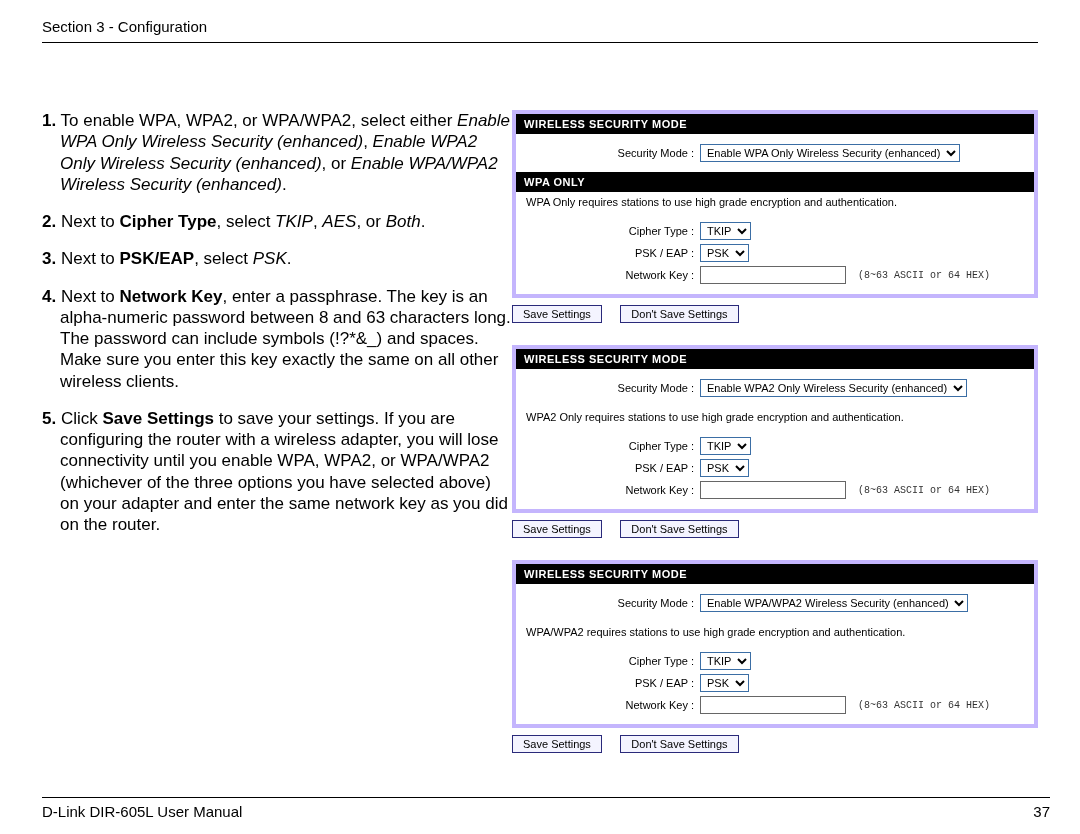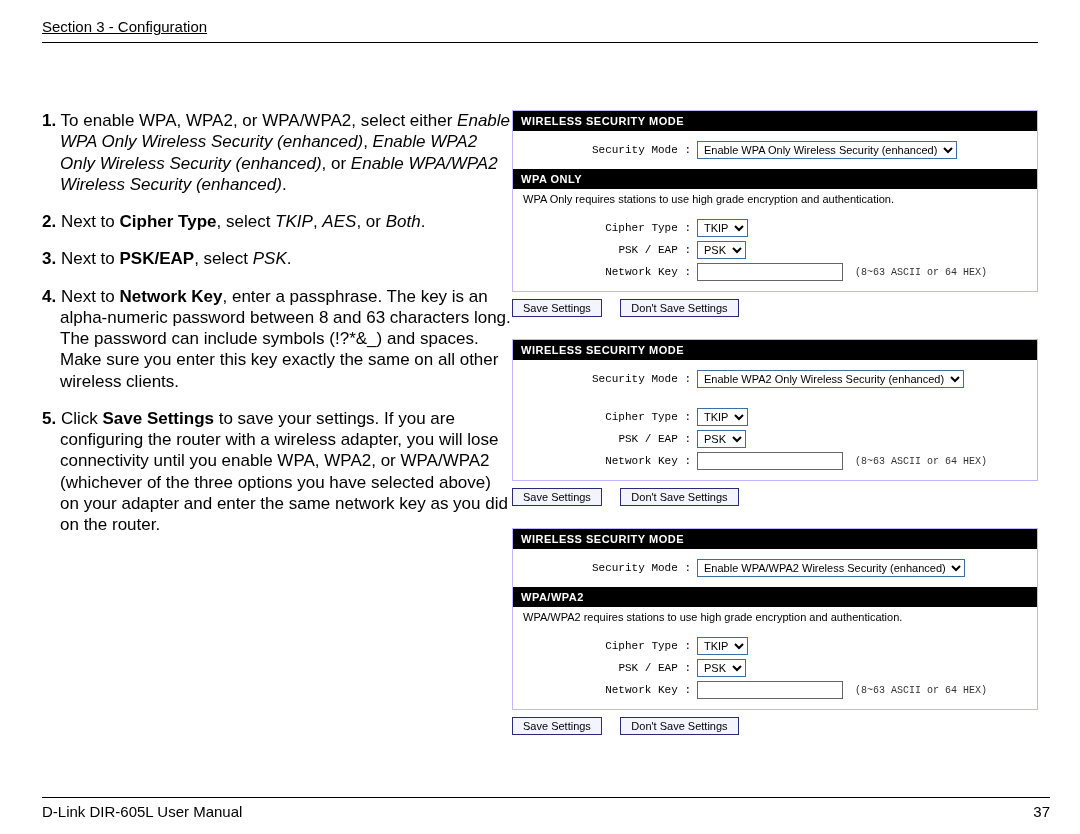--- a/index.html
+++ b/index.html
@@ -9,21 +9,20 @@
     color:#000;
     position:relative;
     box-sizing:border-box;
   }
   .header{
     position:absolute;
     left:42px;right:42px;top:18px;
     font-size:15px;
     border-bottom:1px solid #000;
     padding-bottom:7px;
-    text-decoration:underline;
   }
   .footer{
     position:absolute;
     left:42px;right:30px;bottom:14px;
     font-size:15px;
     border-top:1px solid #000;
     padding-top:5px;
   }
   .footer .page{float:right;}
   .content{
@@ -32,27 +31,27 @@
     display:flex;
   }
   .left{ width:470px; font-size:17px; line-height:1.25;}
   .right{ flex:1; }
   ol.steps{list-style:none;margin:0;padding:0;}
   ol.steps>li{margin-bottom:16px; padding-left:18px;text-indent:-18px;}
   .italic{font-style:italic;}
   .bold{font-weight:700;}
 
   
-  .panel{border:1px solid #c4b5fd;background:#fff;font-family:Verdana,Arial,sans-serif;font-size:11px;color:#000;}
+  .panel{border:4px solid #c4b5fd;background:#fff;font-family:Verdana,Arial,sans-serif;font-size:11px;color:#000;}
   .panel-group{margin-bottom:22px;}
   .bar{background:#000;color:#fff;font-size:11px;font-weight:700;letter-spacing:0.5px;padding:4px 8px;}
   .row{padding:6px 8px;}
   .desc{padding:4px 10px;font-size:11px;}
   .field{display:flex;align-items:center;margin:4px 0;}
-  .field label{width:170px;text-align:right;padding-right:6px;font-size:11px;font-family:Liberation Mono, monospace;}
+  .field label{width:170px;text-align:right;padding-right:6px;font-size:11px;}
   .field .ctrl{display:flex;align-items:center;gap:6px;}
   select.sel{font-size:11px;border:1px solid #3b6ea5;background:#fff;padding:1px 2px;}
   input.txt{font-size:11px;border:1px solid #666;height:16px;width:140px;padding:0 2px;}
   .hint{font-size:10px;color:#333;margin-left:6px;font-family:Liberation Mono, monospace;}
   .btnrow{margin-top:6px;}
   .btn{display:inline-block;font-size:11px;border:1px solid #2a2a7a;background:#f4f4ff;color:#000;padding:2px 10px;margin-right:14px;}
 </style>
 </head>
 <body>
 
@@ -133,20 +132,21 @@
       <div class="panel">
         <div class="bar">WIRELESS SECURITY MODE</div>
         <div class="row">
             <div class="field">
           <label>Security Mode :</label>
           <div class="ctrl">
                 <select class="sel"><option>Enable WPA2 Only Wireless Security (enhanced)</option></select>
               </div>
         </div>
           </div>
+        <div class="desc">WPA2 Only requires stations to use high grade encryption and authentication.</div>
         <div class="row">
           <div class="field">
               <label>Cipher Type :</label>
               <div class="ctrl">
                 <select class="sel"><option>TKIP</option></select>
               </div>
             </div>
           <div class="field">
               <label>PSK / EAP :</label>
               <div class="ctrl">
@@ -172,21 +172,20 @@
       <div class="panel">
         <div class="bar">WIRELESS SECURITY MODE</div>
         <div class="row">
             <div class="field">
           <label>Security Mode :</label>
           <div class="ctrl">
                 <select class="sel"><option>Enable WPA/WPA2 Wireless Security (enhanced)</option></select>
               </div>
         </div>
           </div>
-        <div class="bar">WPA/WPA2</div>
         <div class="desc">WPA/WPA2 requires stations to use high grade encryption and authentication.</div>
         <div class="row">
           <div class="field">
               <label>Cipher Type :</label>
               <div class="ctrl">
                 <select class="sel"><option>TKIP</option></select>
               </div>
             </div>
           <div class="field">
               <label>PSK / EAP :</label>

